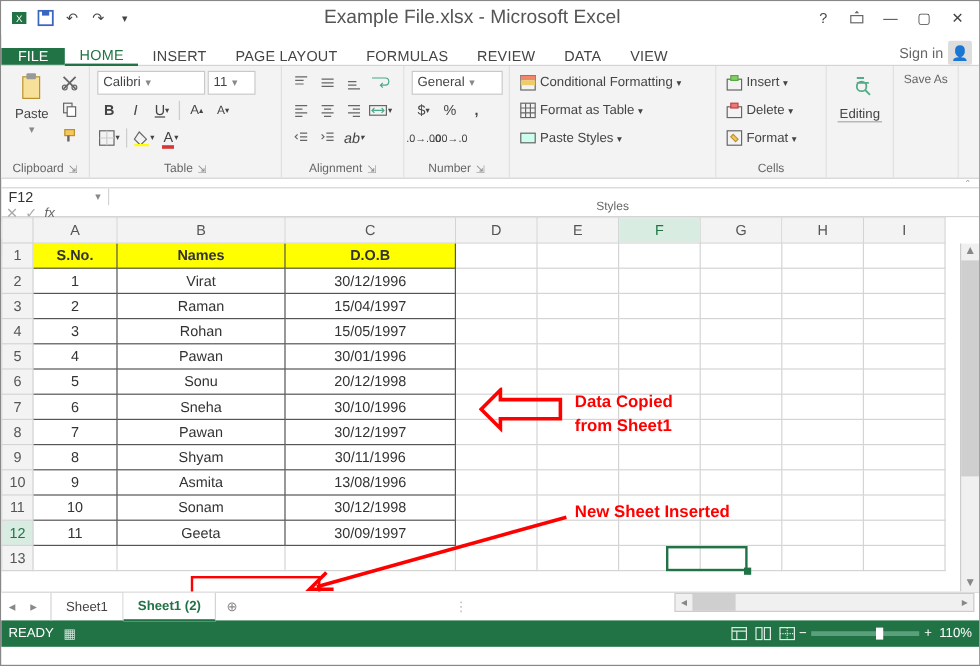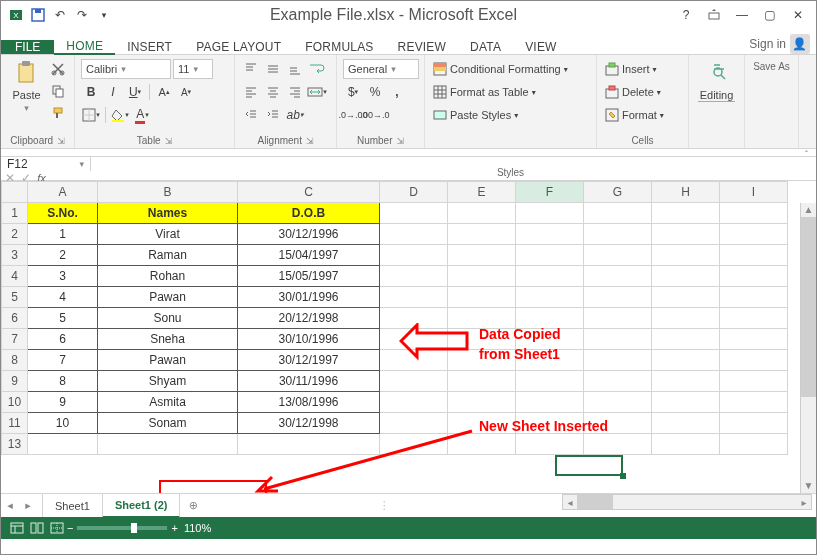--- a/index.html
+++ b/index.html
@@ -585,20 +585,32 @@
           <td class="c databord">Sonam</td>
           <td class="c databord">30/12/1998</td>
           <td></td>
           <td></td>
           <td></td>
           <td></td>
           <td></td>
           <td></td>
         </tr>
   <tr>
+          <th class="rowhdr sel">12</th>
+          <td class="c databord">11</td>
+          <td class="c databord">Geeta</td>
+          <td class="c databord">30/09/1997</td>
+          <td></td>
+          <td></td>
+          <td></td>
+          <td></td>
+          <td></td>
+          <td></td>
+        </tr>
+  <tr>
           <th class="rowhdr">13</th>
           <td></td>
           <td></td>
           <td></td>
           <td></td>
           <td></td>
           <td></td>
           <td></td>
           <td></td>
           <td></td>
@@ -647,20 +659,24 @@
   <div class="hscroll">
     <div class="arrow">◂</div>
     <div class="track">
         <div class="thumb"></div>
       </div>
     <div class="arrow">▸</div>
   </div>
 </div>
 
 <div class="statusbar">
+  <div class="left">
+    <span>READY</span>
+    <span style="opacity:.8;">▦</span>
+  </div>
   <div class="viewbtn icn">
       <svg width="14" height="12">
         <rect x="1" y="1" width="12" height="10" fill="none" stroke="#fff"></rect>
         <path d="M1 4 H13 M5 4 V11" stroke="#fff"></path>
       </svg>
     </div>
   <div class="viewbtn icn">
       <svg width="14" height="12">
         <rect x="1" y="1" width="5" height="10" fill="none" stroke="#fff"></rect>
         <rect x="8" y="1" width="5" height="10" fill="none" stroke="#fff"></rect>

